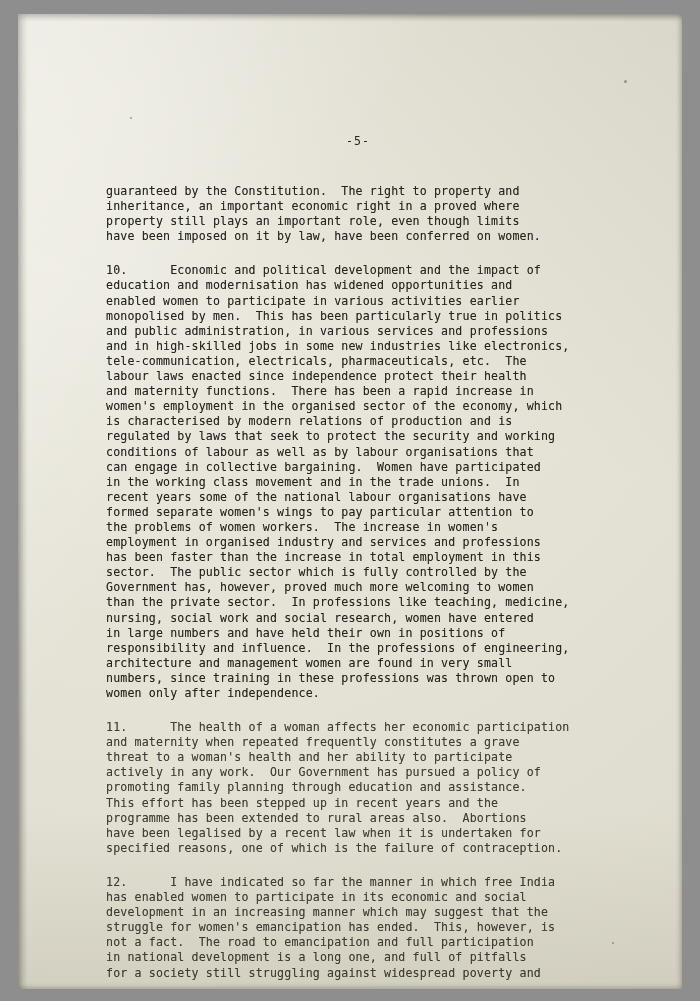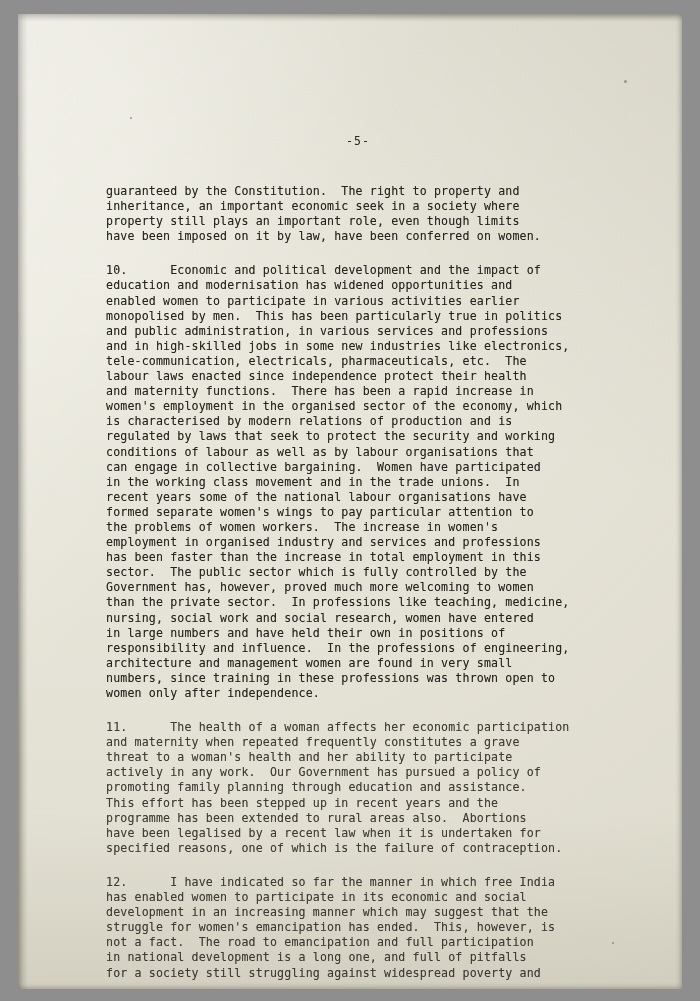--- a/index.html
+++ b/index.html
@@ -98,21 +98,21 @@
   <div class="grain"></div>
 
   <div class="speck" style="left:606px; top:66px; width:3px; height:3px;"></div>
   <div class="speck" style="left:112px; top:103px; width:2px; height:2px;"></div>
   <div class="speck" style="left:594px; top:928px; width:2px; height:2px;"></div>
 
   <div class="content">
     <div class="page-number">-5-</div>
 
     <p class="para">guaranteed by the Constitution.  The right to property and
-inheritance, an important economic seek in a society where
+inheritance, an important economic right in a proved where
 property still plays an important role, even though limits
 have been imposed on it by law, have been conferred on women.</p>
     <p class="para">10.      Economic and political development and the impact of
 education and modernisation has widened opportunities and
 enabled women to participate in various activities earlier
 monopolised by men.  This has been particularly true in politics
 and public administration, in various services and professions
 and in high-skilled jobs in some new industries like electronics,
 tele-communication, electricals, pharmaceuticals, etc.  The
 labour laws enacted since independence protect their health

